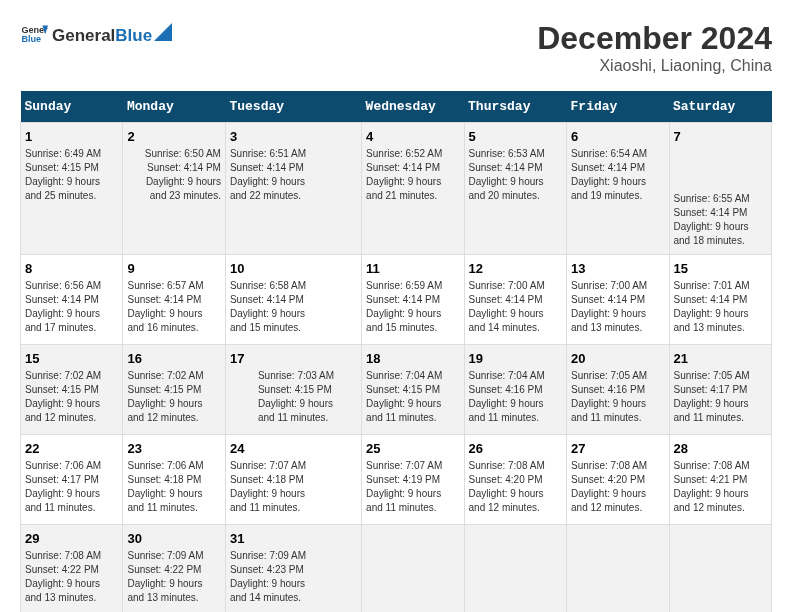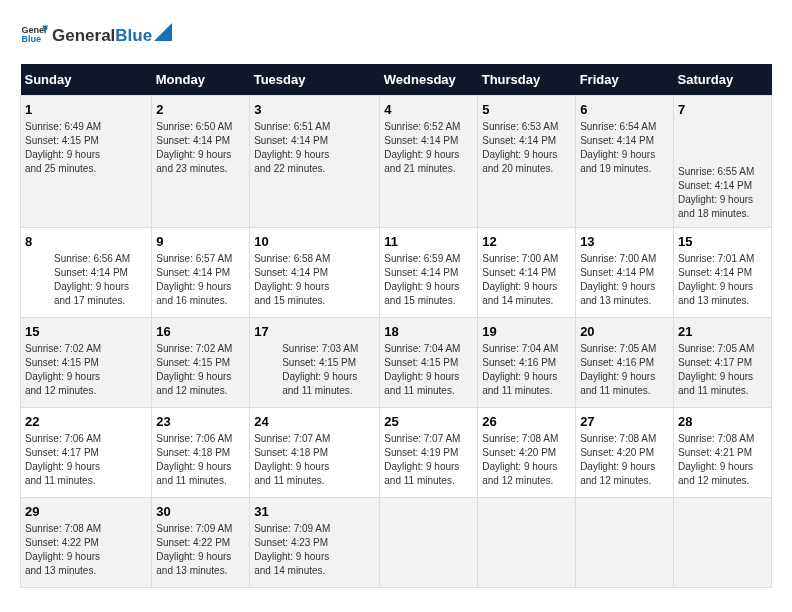--- a/index.html
+++ b/index.html
@@ -36,26 +36,27 @@
     .subtitle {
       font-size: 16px;
       color: #555;
     }
     table {
       width: 100%;
       border-collapse: collapse;
       font-size: 11px;
     }
     thead tr th {
-      background-color: #0f172a;
+      background-color: #0c4a6e;
       color: #fff;
       padding: 8px 4px;
       text-align: left;
       font-size: 13px;
       font-weight: bold;
+      font-family: Liberation Mono, monospace;
     }
     tbody tr {
       vertical-align: top;
     }
     tbody tr:nth-child(odd) {
       background-color: #f2f2f2;
     }
     tbody tr:nth-child(even) {
       background-color: #ffffff;
     }
@@ -94,20 +95,24 @@
     <div>
       <div style="display:flex; align-items:baseline; gap:0;">
         <span style="font-size:17px;font-weight:bold;color:#333;">General</span>
         <span style="font-size:17px;font-weight:bold;color:#1a6fb5;">Blue</span>
         <svg width="18" height="18" viewBox="0 0 18 18" style="margin-left:2px;">
           <polygon points="0,18 18,18 18,0" fill="#1a6fb5"></polygon>
         </svg>
       </div>
     </div>
   </div>
+  <div class="title-area">
+    <div class="main-title">December 2024</div>
+    <div class="subtitle">Xiaoshi, Liaoning, China</div>
+  </div>
 </div>
 
 <table>
   <thead>
     <tr>
     <th>Sunday</th>
         <th>Monday</th>
         <th>Tuesday</th>
         <th>Wednesday</th>
         <th>Thursday</th>
@@ -119,21 +124,21 @@
   <tr>
         <td>
           <span class="day-num">1</span>
           <div class="day-info" style="white-space: pre-line;">Sunrise: 6:49 AM
 Sunset: 4:15 PM
 Daylight: 9 hours
 and 25 minutes.</div>
         </td>
         <td>
           <span class="day-num">2</span>
-          <div class="day-info" style="white-space: pre-line;">Sunrise: 6:50 AM
+          <div class="day-info" style="white-space: pre-line; text-align: right;">Sunrise: 6:50 AM
 Sunset: 4:14 PM
 Daylight: 9 hours
 and 23 minutes.</div>
         </td>
         <td>
           <span class="day-num">3</span>
           <div class="day-info" style="white-space: pre-line;">Sunrise: 6:51 AM
 Sunset: 4:14 PM
 Daylight: 9 hours
 and 22 minutes.</div>
@@ -163,21 +168,21 @@
           <span class="day-num">7</span>
           <div class="day-info" style="white-space: pre-line; margin-top: 48px;">Sunrise: 6:55 AM
 Sunset: 4:14 PM
 Daylight: 9 hours
 and 18 minutes.</div>
         </td>
       </tr>
       <tr>
         <td>
           <span class="day-num">8</span>
-          <div class="day-info" style="white-space: pre-line; margin-left: 29px;">Sunrise: 6:56 AM
+          <div class="day-info" style="white-space: pre-line;">Sunrise: 6:56 AM
 Sunset: 4:14 PM
 Daylight: 9 hours
 and 17 minutes.</div>
         </td>
         <td>
           <span class="day-num">9</span>
           <div class="day-info" style="white-space: pre-line;">Sunrise: 6:57 AM
 Sunset: 4:14 PM
 Daylight: 9 hours
 and 16 minutes.</div>

